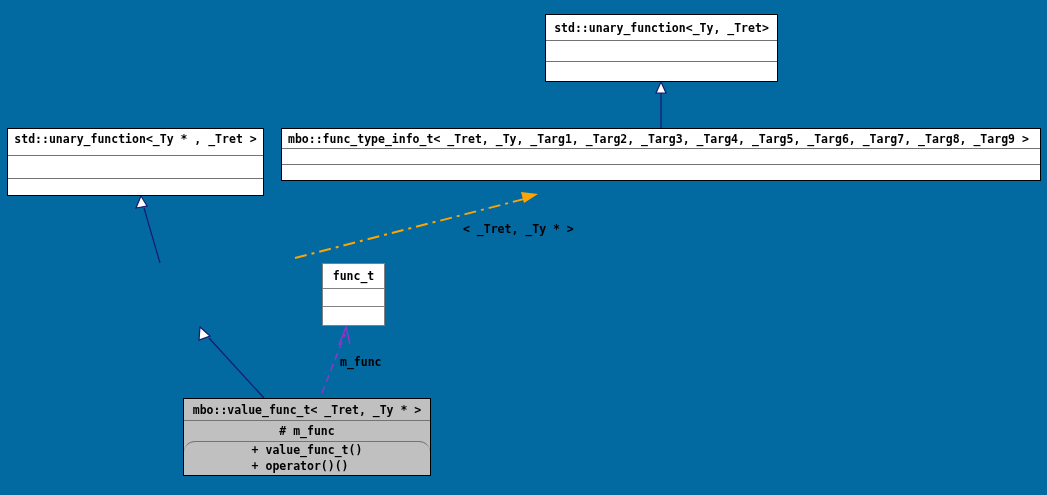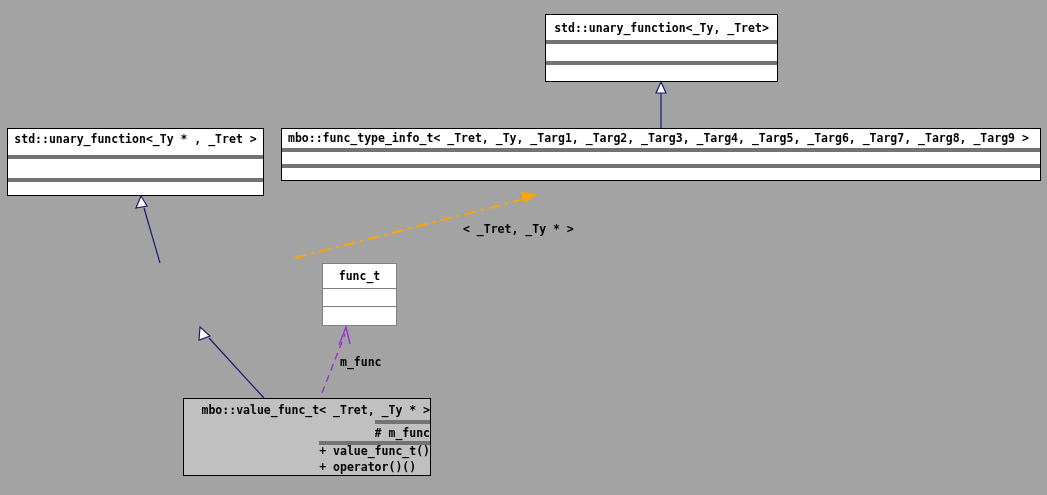--- a/index.html
+++ b/index.html
@@ -4,21 +4,21 @@
 <style>
   html, body {
     margin: 0;
     padding: 0;
     background: #ffffff;
   }
   #diagram {
     position: relative;
     width: 1047px;
     height: 495px;
-    background: #a3a3a3;
+    background: #0369a1;
     font-family: "DejaVu Sans Mono", "Liberation Mono", monospace;
     overflow: hidden;
   }
   .uml-class {
     position: absolute;
     box-sizing: border-box;
     background: #ffffff;
     border: 1px solid #000000;
     display: flex;
     flex-direction: column;
@@ -38,21 +38,21 @@
     white-space: nowrap;
   }
   .compartment.title {
     font-weight: bold;
     font-size: 11.5px;
     color: #000000;
     letter-spacing: 0px;
   }
   .compartment.attrs,
   .compartment.ops {
-    border-top: 4px solid #737373;
+    border-top: 1px solid #737373;
     font-weight: bold;
     font-size: 11.5px;
     color: #000000;
   }
   .soft-border .compartment.attrs,
   .soft-border .compartment.ops {
     border-top: 1px solid #808080;
   }
   .compartment.ops.stack {
     flex-direction: column;
@@ -132,30 +132,30 @@
     <div class="compartment ops" style="height:21px;"></div>
   </div>
 
   <div class="uml-class" style="left:281px; top:128px; width:760px; height:53px;">
     <div class="compartment title" style="height:26px; justify-content:flex-start; padding-left:6px;">mbo::func_type_info_t&lt; _Tret, _Ty, _Targ1, _Targ2, _Targ3, _Targ4, _Targ5, _Targ6, _Targ7, _Targ8, _Targ9 &gt;</div>
     <div class="compartment attrs" style="height:21px;"></div>
     <div class="compartment ops" style="height:21px;"></div>
   </div>
 
 
-  <div class="uml-class soft-border" style="left:322px; top:263px; width:75px; height:63px;">
+  <div class="uml-class soft-border" style="left:322px; top:263px; width:63px; height:63px;">
     <div class="compartment title" style="height:24px;">func_t</div>
     <div class="compartment attrs" style="height:19px;"></div>
     <div class="compartment ops" style="height:19px;"></div>
   </div>
 
-  <div class="uml-class grey" style="left:183px; top:398px; width:248px; height:78px;align-items:flex-end;">
+  <div class="uml-class grey" style="left:183px; top:398px; width:248px; height:78px;">
     <div class="compartment title" style="height:21px;">mbo::value_func_t&lt; _Tret, _Ty * &gt;</div>
     <div class="compartment attrs" style="height:21px;"># m_func</div>
-    <div class="compartment ops stack" style="height:34px; align-items:center;">
+    <div class="compartment ops stack" style="height:34px; align-items:center;border-radius:11px;">
       <div class="ops-inner">
         <div class="op-line">+ value_func_t()</div>
         <div class="op-line">+ operator()()</div>
       </div>
     </div>
   </div>
 
   <div class="edge-label" style="left:463px; top:222px;">&lt; _Tret, _Ty * &gt;</div>
   <div class="edge-label" style="left:340px; top:355px;">m_func</div>
 

